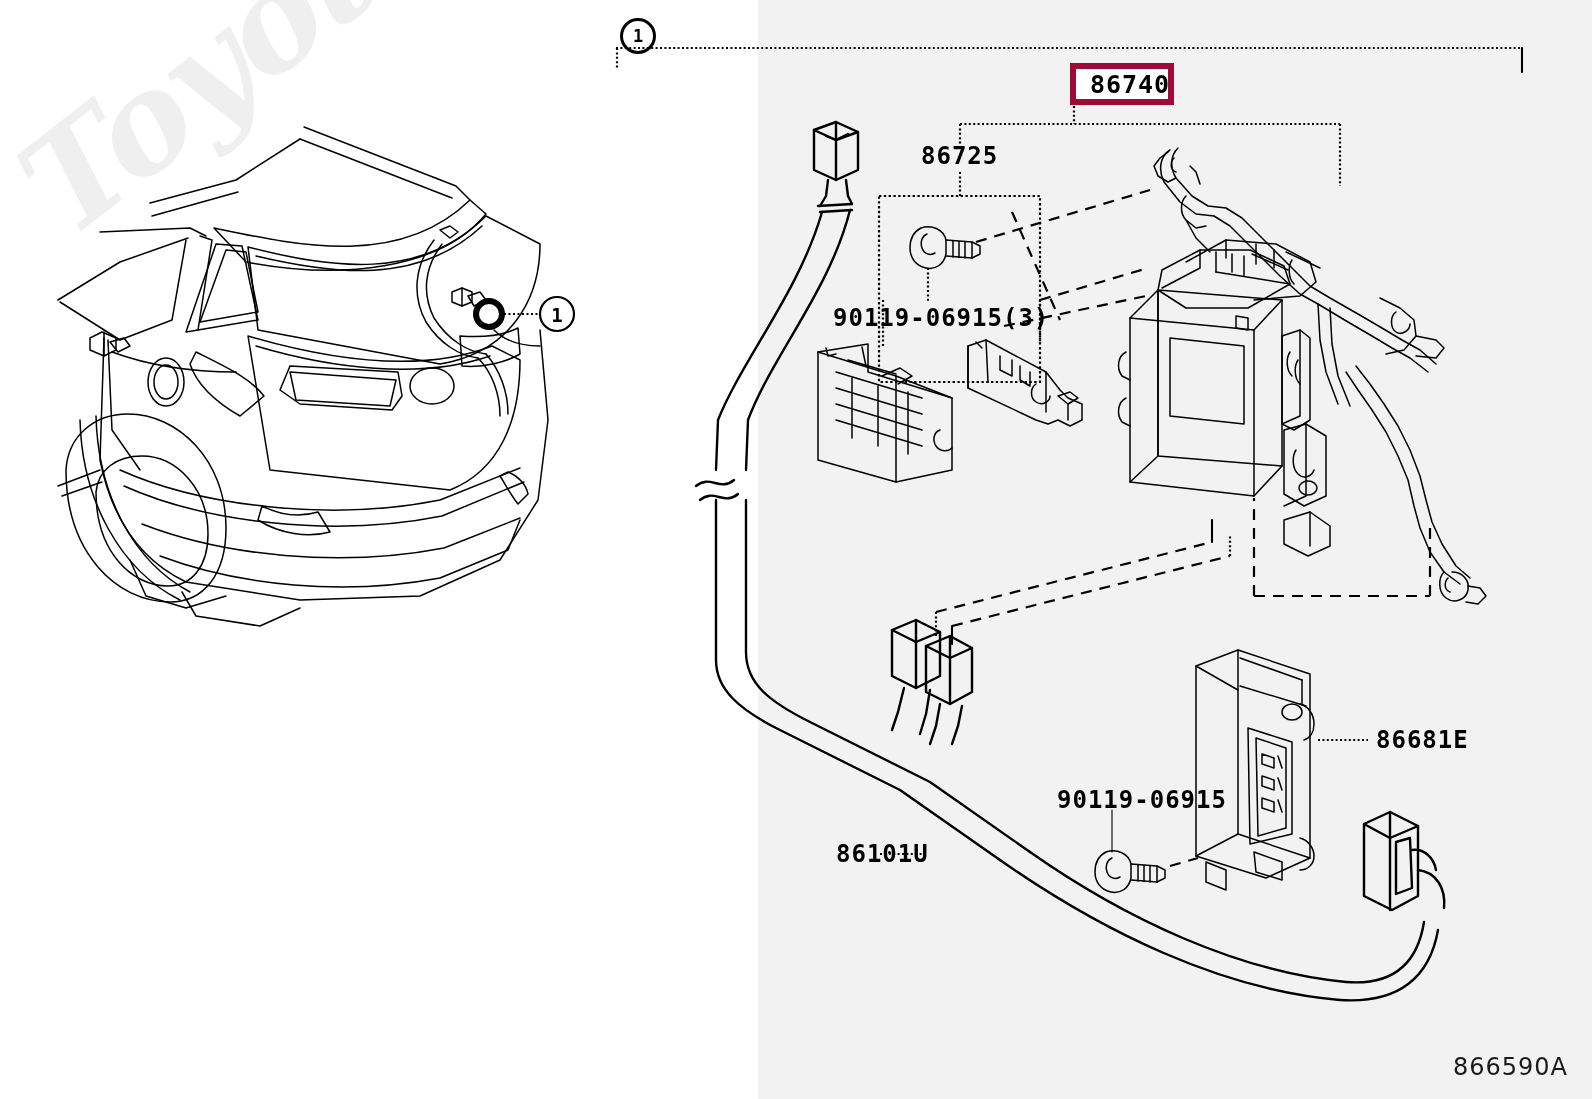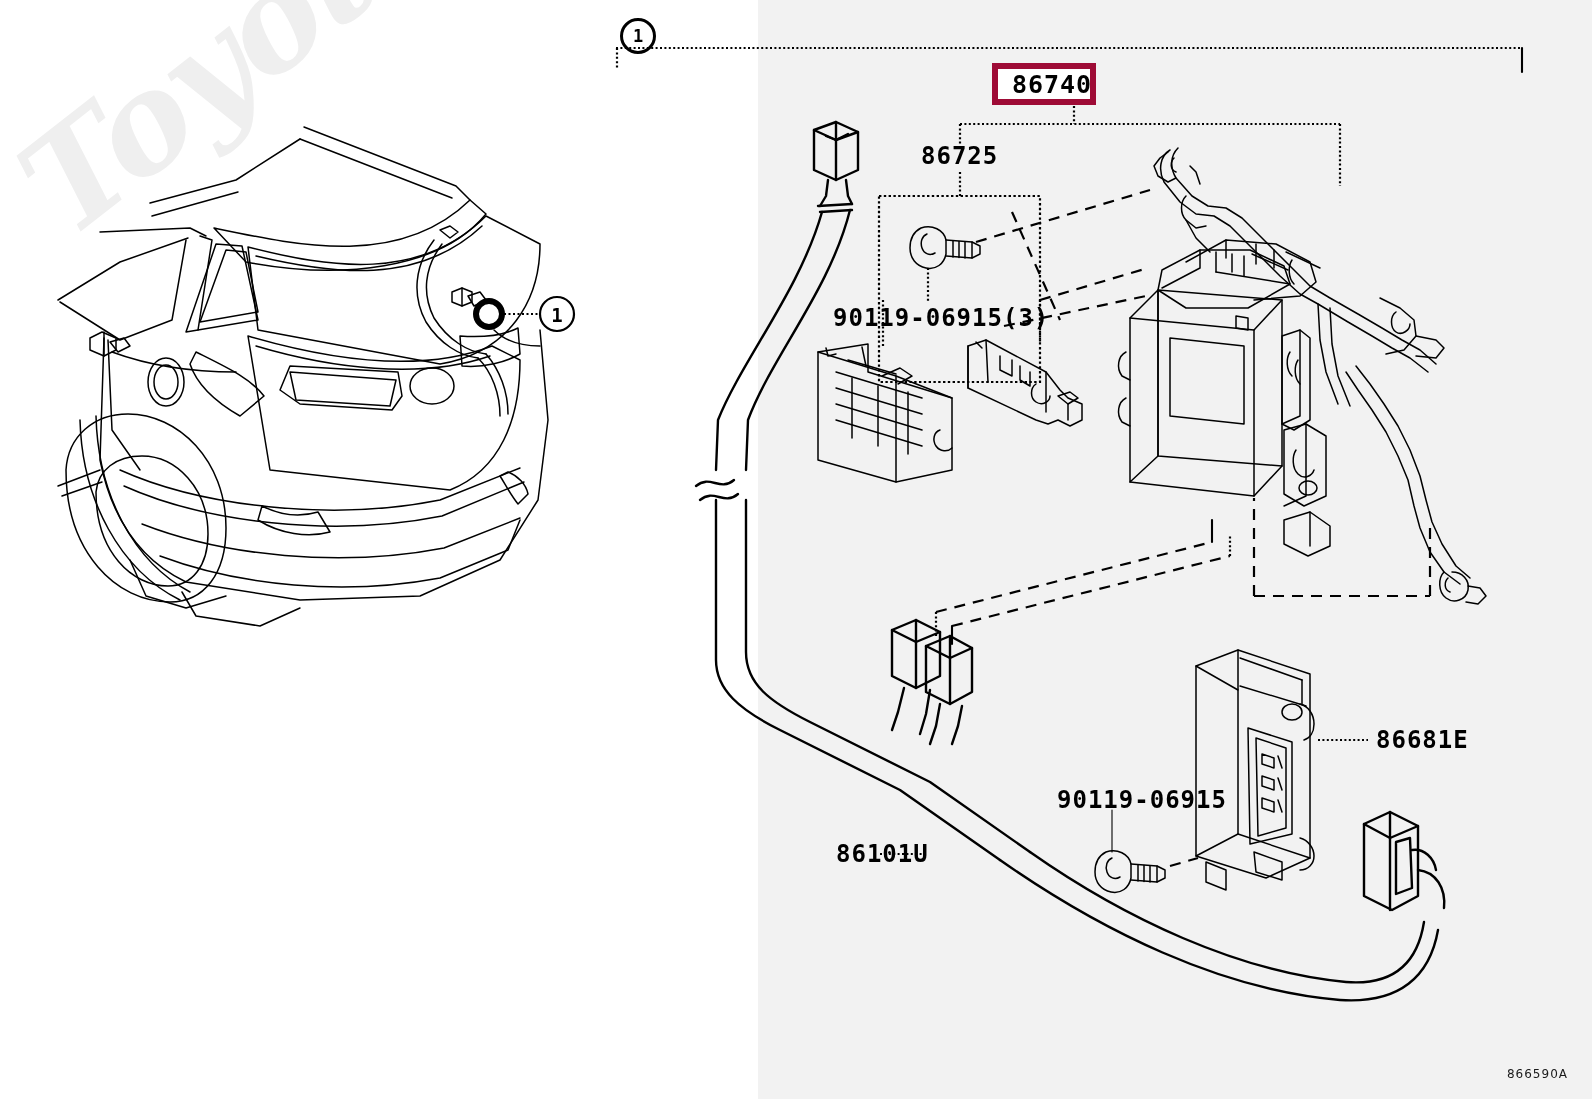--- a/index.html
+++ b/index.html
@@ -41,36 +41,36 @@
     font-family:"DejaVu Sans Mono",monospace;
     font-size:24px;
     font-weight:700;
     color:#000000;
     white-space:nowrap;
     letter-spacing:1px;
     z-index:6;
   }
   #hl-86740{
     position:absolute;
-    left:992px;top:63px;
+    left:1070px;top:63px;
     width:104px;height:42px;
     border:6px solid #9e0b36;
     background:#ffffff;
     box-sizing:border-box;
     z-index:7;
     display:flex;align-items:center;justify-content:center;padding-left:16px;
   }
   #hl-86740 span{
     font-family:"DejaVu Sans Mono",monospace;
     font-size:25px;font-weight:700;color:#000;letter-spacing:1px;
   }
   #diagram-code{
     position:absolute;right:24px;bottom:18px;
     font-family:"DejaVu Sans",sans-serif;
-    font-size:12px;color:#1a1a1a;letter-spacing:1px;
+    font-size:24px;color:#1a1a1a;letter-spacing:1px;
     z-index:6;
   }
   #callout-1{
     position:absolute;left:620px;top:18px;
     width:30px;height:30px;border:3px solid #000;border-radius:50%;
     background:transparent;z-index:6;
     display:flex;align-items:center;justify-content:center;
     font-family:"DejaVu Sans Mono",monospace;font-size:17px;font-weight:700;color:#000;
   }
   .ln{fill:none;stroke:#000;stroke-width:2.1;stroke-linecap:round;stroke-linejoin:round;}

